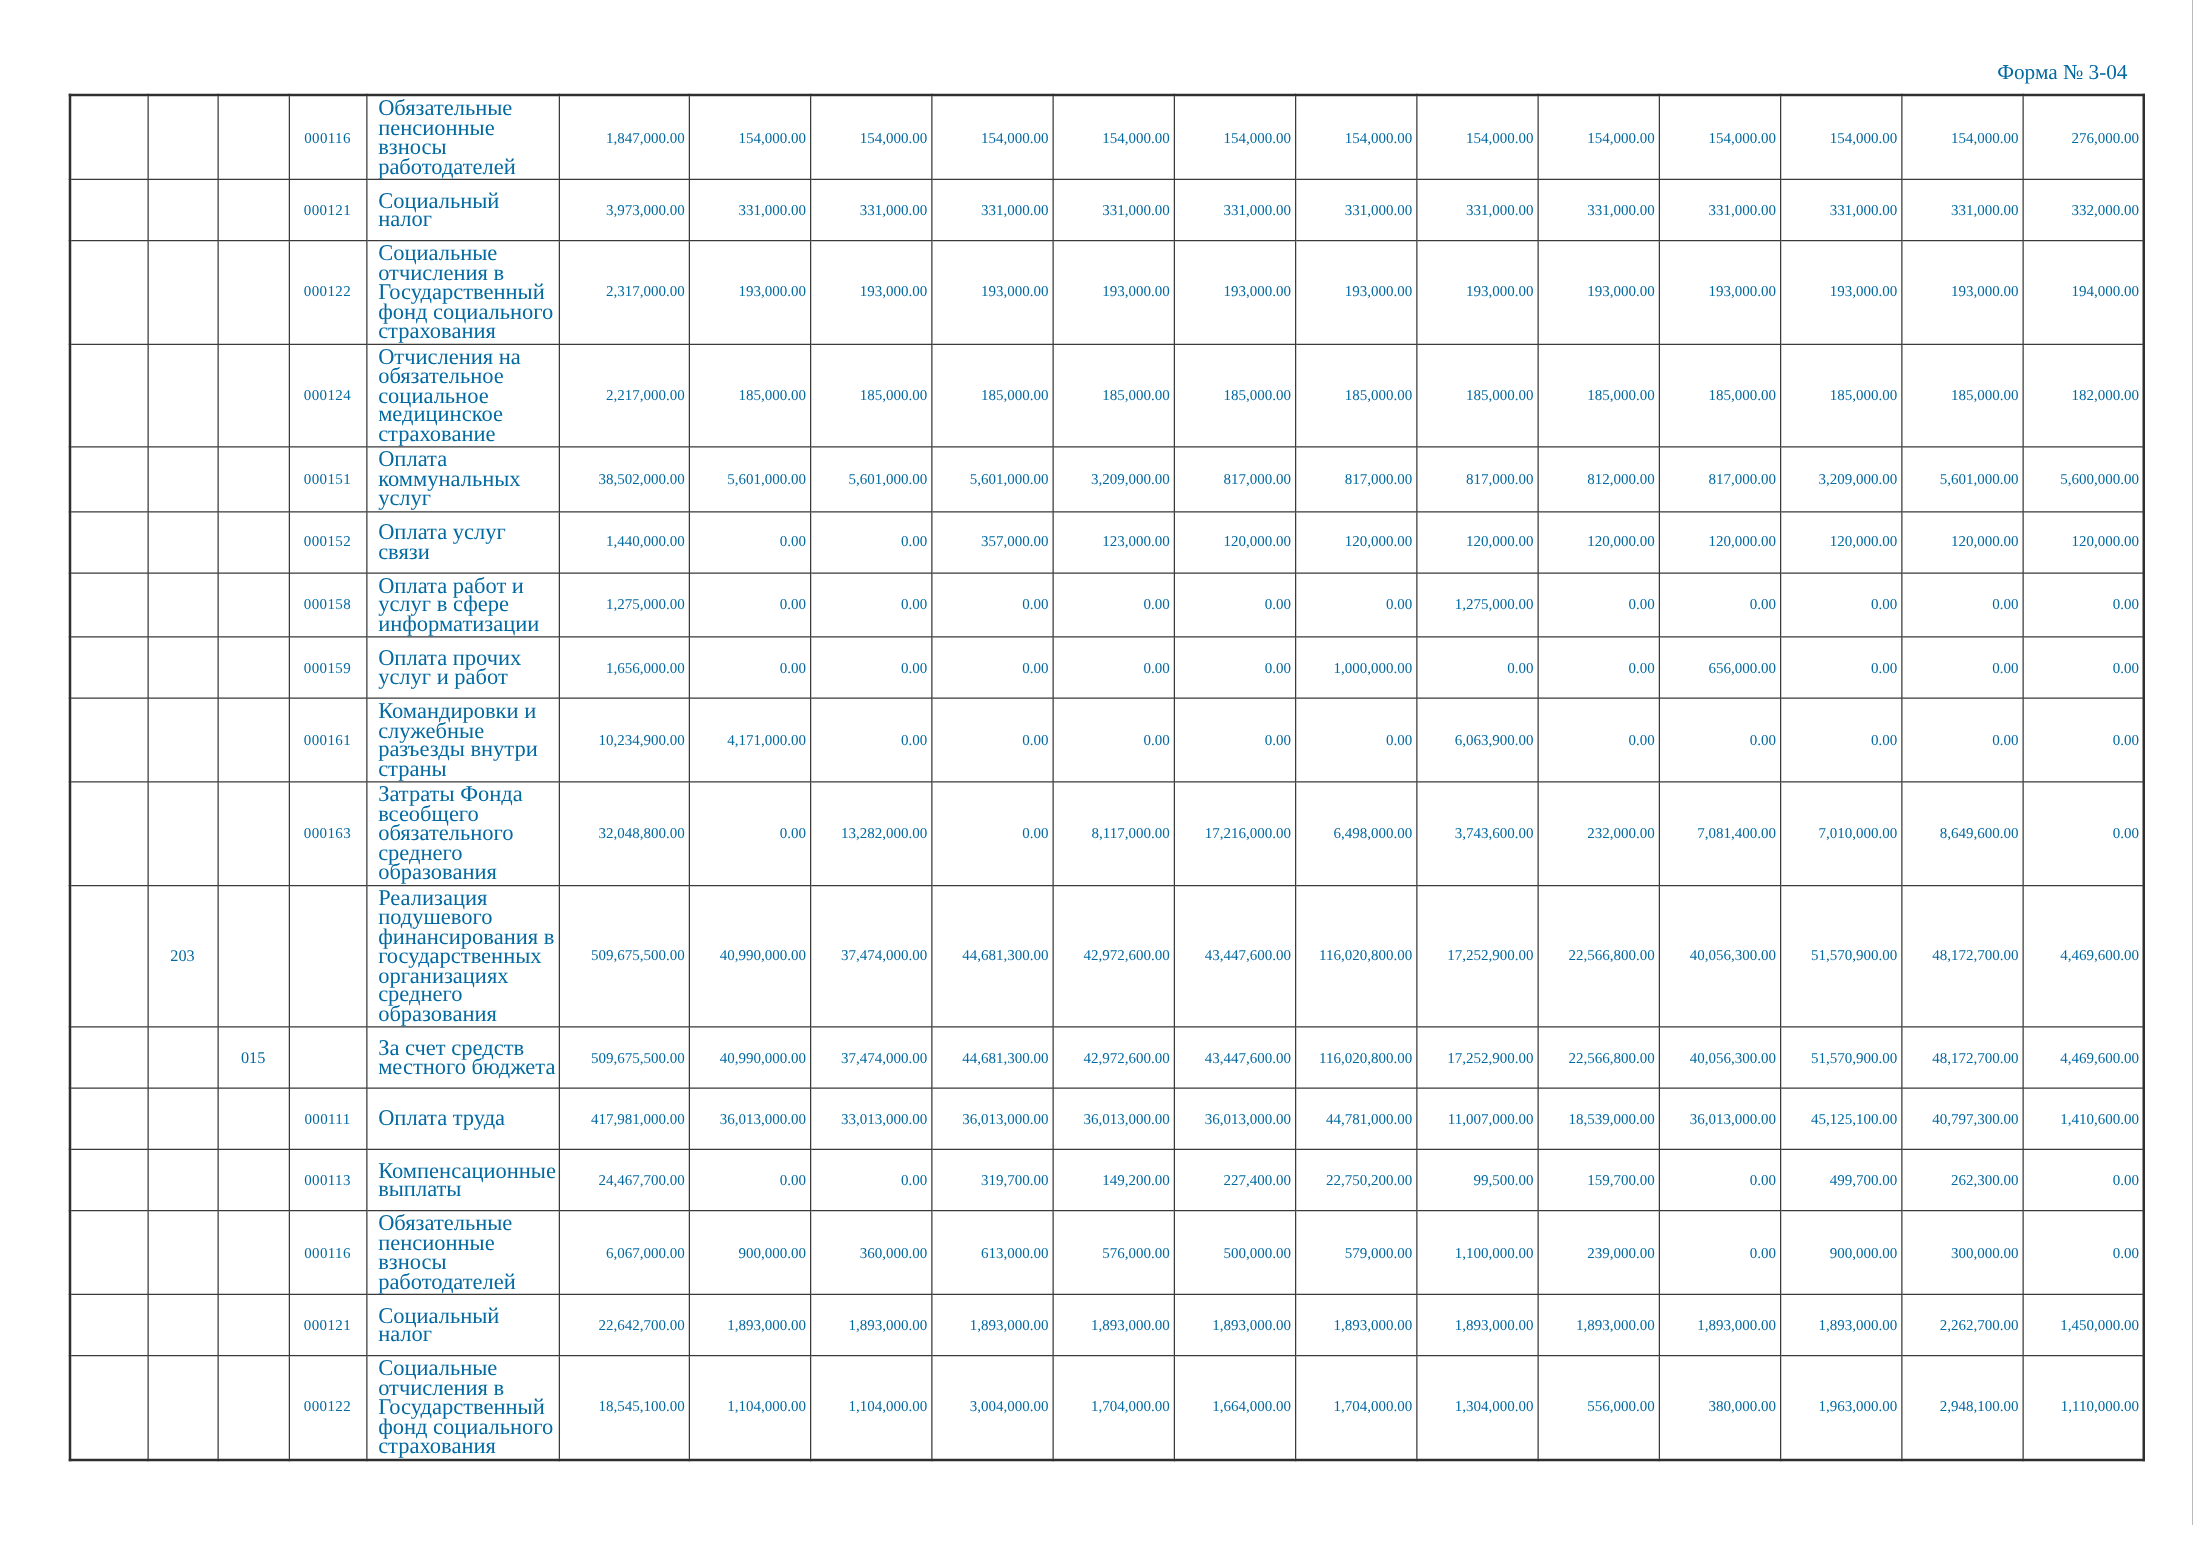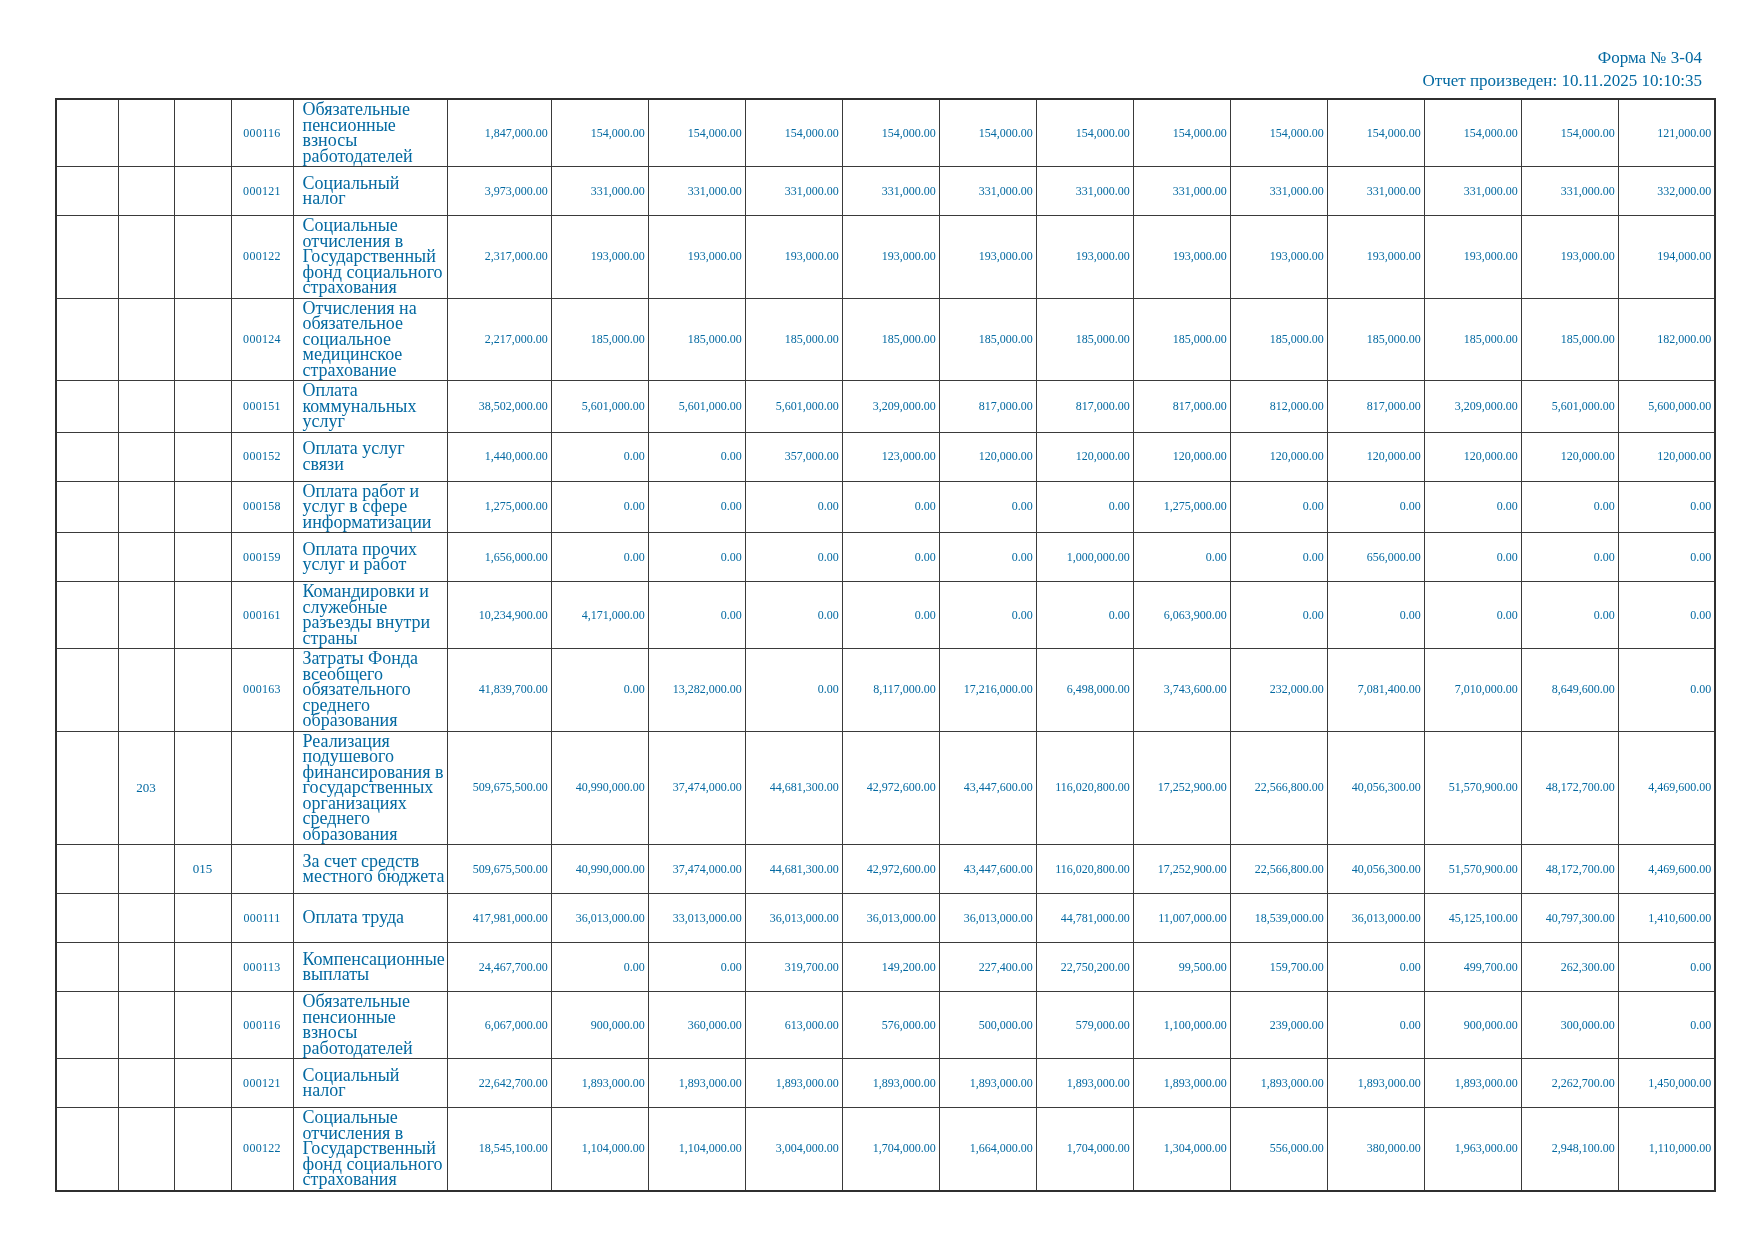--- a/index.html
+++ b/index.html
@@ -46,21 +46,20 @@
     white-space:nowrap;
   }
 </style>
 </head>
 <body>
 
 <div class="page">
 
   <div class="report-header">
     <div>Форма № 3-04</div>
-    <div>Отчет произведен: 10.11.2025 10:10:35</div>
   </div>
 
   <table class="budget">
     <colgroup>
       <col style="width:62px">
       <col style="width:56px">
       <col style="width:57px">
       <col style="width:62px">
       <col style="width:152px">
       <col style="width:104px">
@@ -89,21 +88,21 @@
           <td class="c-num">154,000.00</td>
           <td class="c-num">154,000.00</td>
           <td class="c-num">154,000.00</td>
           <td class="c-num">154,000.00</td>
           <td class="c-num">154,000.00</td>
           <td class="c-num">154,000.00</td>
           <td class="c-num">154,000.00</td>
           <td class="c-num">154,000.00</td>
           <td class="c-num">154,000.00</td>
           <td class="c-num">154,000.00</td>
-          <td class="c-num">121,000.00</td>
+          <td class="c-num">276,000.00</td>
         </tr>
         <tr>
           <td class="c-admin"></td>
           <td class="c-prog"></td>
           <td class="c-sub"></td>
           <td class="c-spec">000121</td>
           <td class="c-desc">Социальный налог</td>
           <td class="c-num">3,973,000.00</td>
           <td class="c-num">331,000.00</td>
           <td class="c-num">331,000.00</td>
@@ -257,21 +256,21 @@
           <td class="c-num">0.00</td>
           <td class="c-num">0.00</td>
           <td class="c-num">0.00</td>
         </tr>
         <tr>
           <td class="c-admin"></td>
           <td class="c-prog"></td>
           <td class="c-sub"></td>
           <td class="c-spec">000163</td>
           <td class="c-desc">Затраты Фонда всеобщего обязательного среднего образования</td>
-          <td class="c-num">41,839,700.00</td>
+          <td class="c-num">32,048,800.00</td>
           <td class="c-num">0.00</td>
           <td class="c-num">13,282,000.00</td>
           <td class="c-num">0.00</td>
           <td class="c-num">8,117,000.00</td>
           <td class="c-num">17,216,000.00</td>
           <td class="c-num">6,498,000.00</td>
           <td class="c-num">3,743,600.00</td>
           <td class="c-num">232,000.00</td>
           <td class="c-num">7,081,400.00</td>
           <td class="c-num">7,010,000.00</td>

